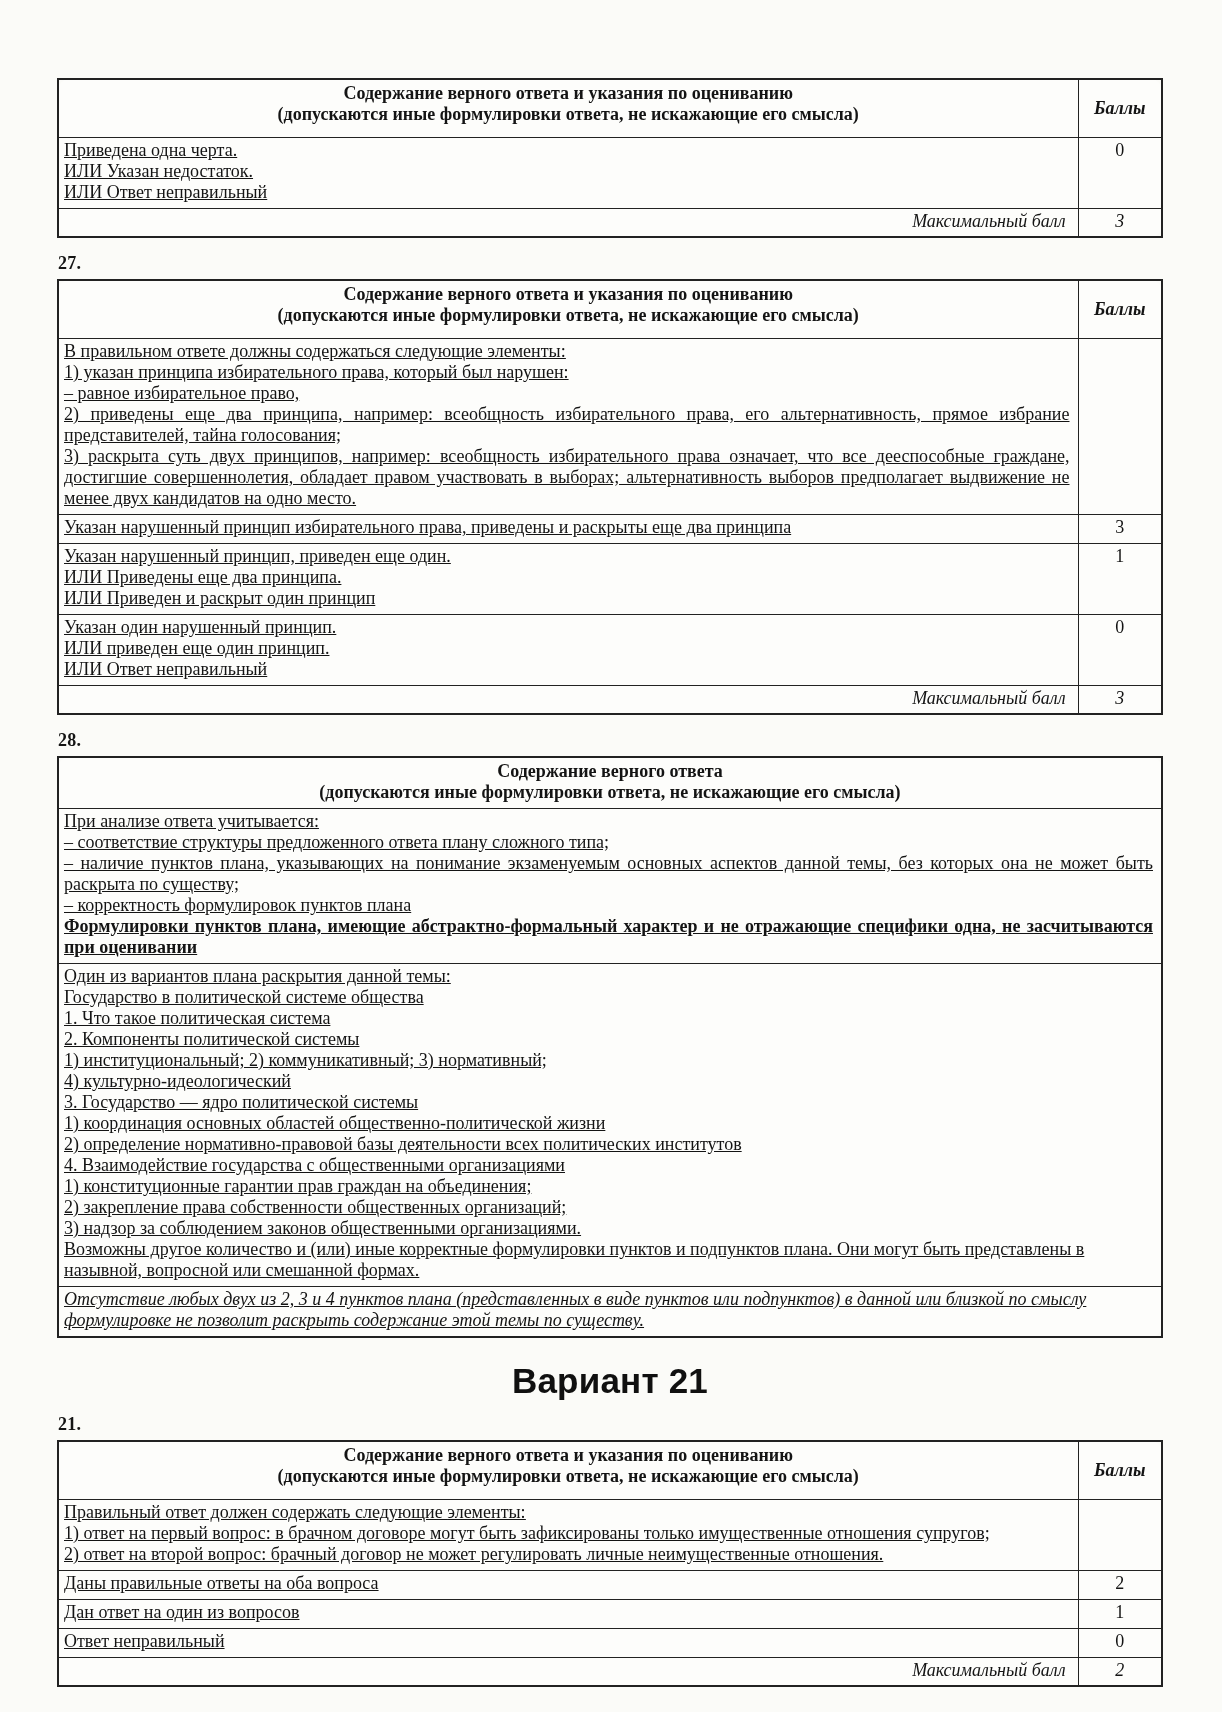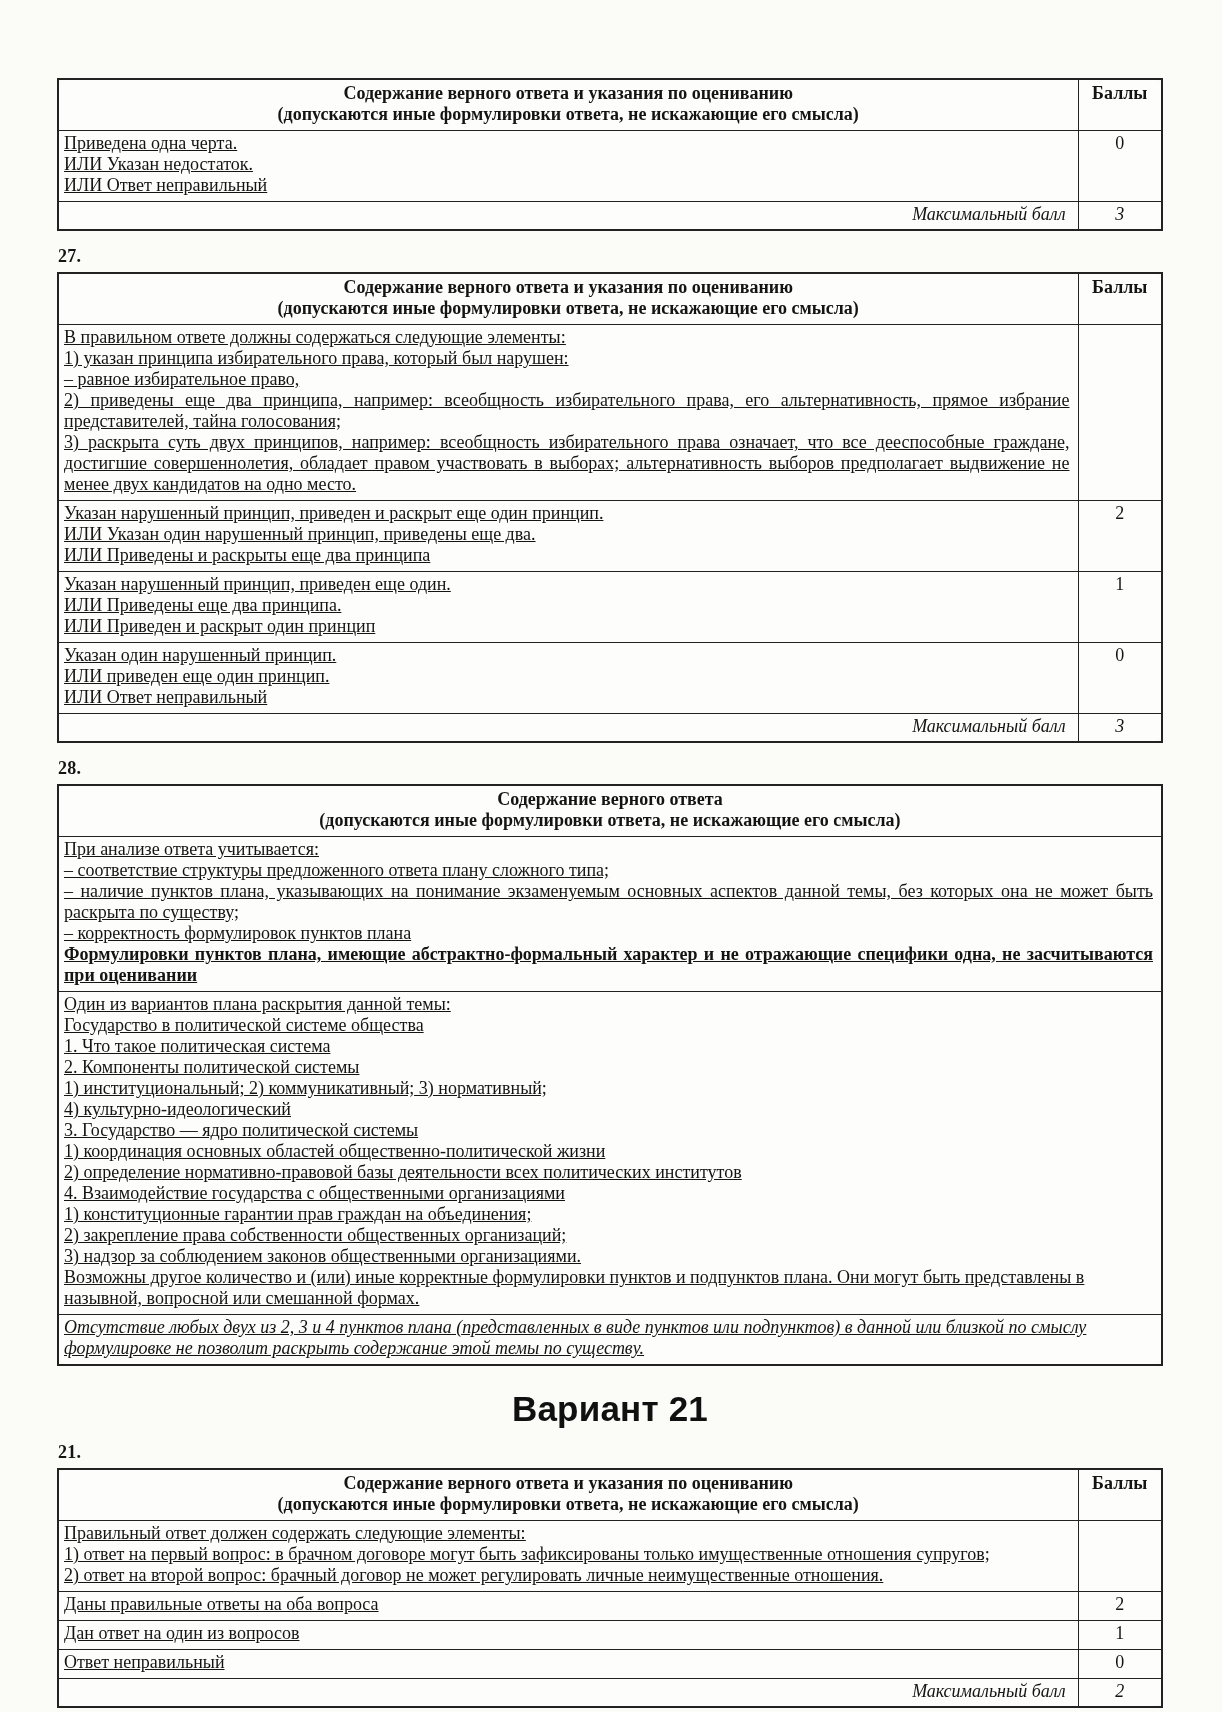--- a/index.html
+++ b/index.html
@@ -30,22 +30,23 @@
     font-weight: bold;
     text-align: center;
     vertical-align: top;
     padding: 3px 10px 5px 10px;
     border-bottom-width: 2.2px;
   }
   th.hd-score {
     font-weight: bold;
     text-align: center;
     vertical-align: top;
-    padding: 3px 2px;
+    padding: 18px 2px;
     border-bottom-width: 2.2px;
+    font-style: italic;
   }
   td.cell {
     vertical-align: top;
     text-align: left;
     padding: 2px 8px 5px 5px;
     text-decoration: underline;
   }
   td.sc {
     vertical-align: top;
     text-align: center;
@@ -135,24 +136,22 @@
         <td class="cell">
           <div class="line"><span>В правильном ответе должны содержаться следующие </span><span class="u">элементы:</span></div>
           <div class="ml">1) указан принципа избирательного права, который был нарушен:
 – равное избирательное право,
 2) приведены еще два принципа, например: всеобщность избирательного права, его альтернативность, прямое избрание представителей, тайна голосования;
 3) раскрыта суть двух принципов, например: всеобщность избирательного права означает, что все дее­способные граждане, достигшие совершеннолетия, обладает правом участвовать в выборах; альтерна­тивность выборов предполагает выдвижение не менее двух кандидатов на одно место.</div>
         </td>
         <td class="sc"></td>
       </tr>
       <tr>
-        <td class="cell ml">Указан нарушенный принцип, приведен и раскрыт еще один принцип.
-ИЛИ Указан один нарушенный принцип, приведены еще два.
-ИЛИ Приведены и раскрыты еще два принципа</td>
-        <td class="sc">2</td>
+        <td class="cell ml">Указан нарушенный принцип избирательного права, приведены и раскрыты еще два принципа</td>
+        <td class="sc">3</td>
       </tr>
       <tr>
         <td class="cell ml">Указан нарушенный принцип, приведен еще один.
 ИЛИ Приведены еще два принципа.
 ИЛИ Приведен и раскрыт один принцип</td>
         <td class="sc">1</td>
       </tr>
       <tr>
         <td class="cell ml">Указан один нарушенный принцип.
 ИЛИ приведен еще один принцип.

